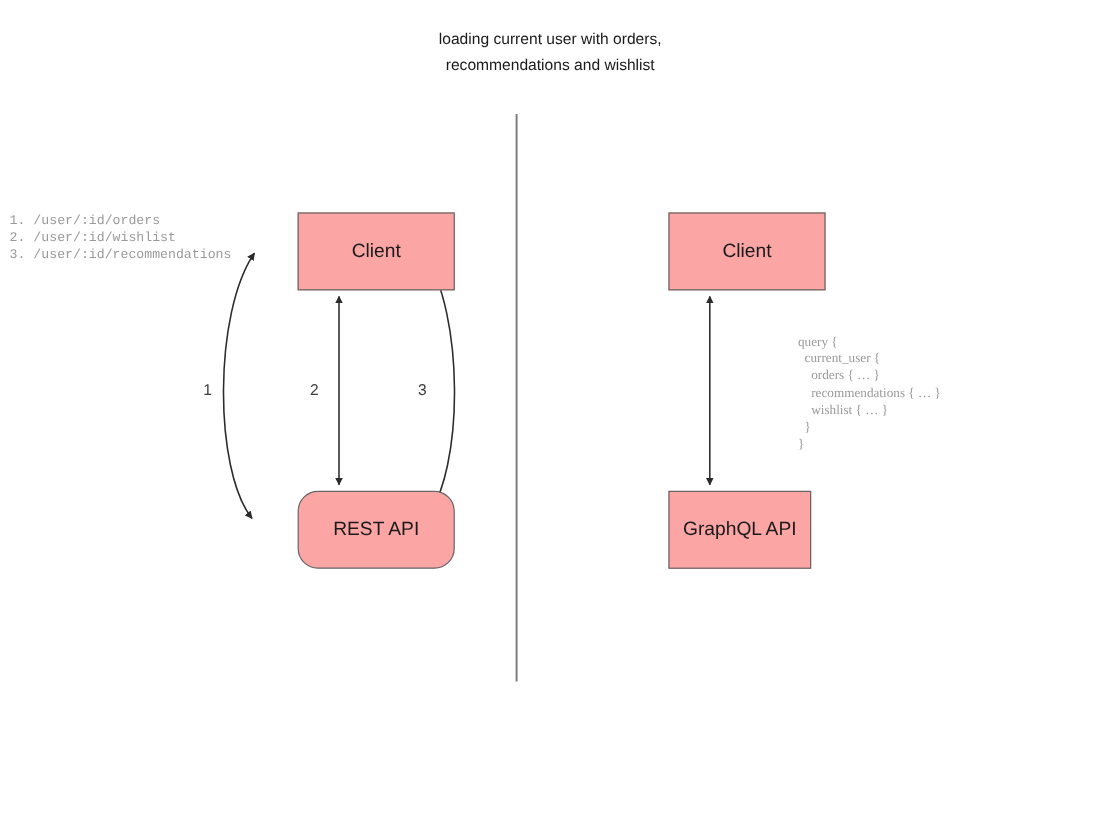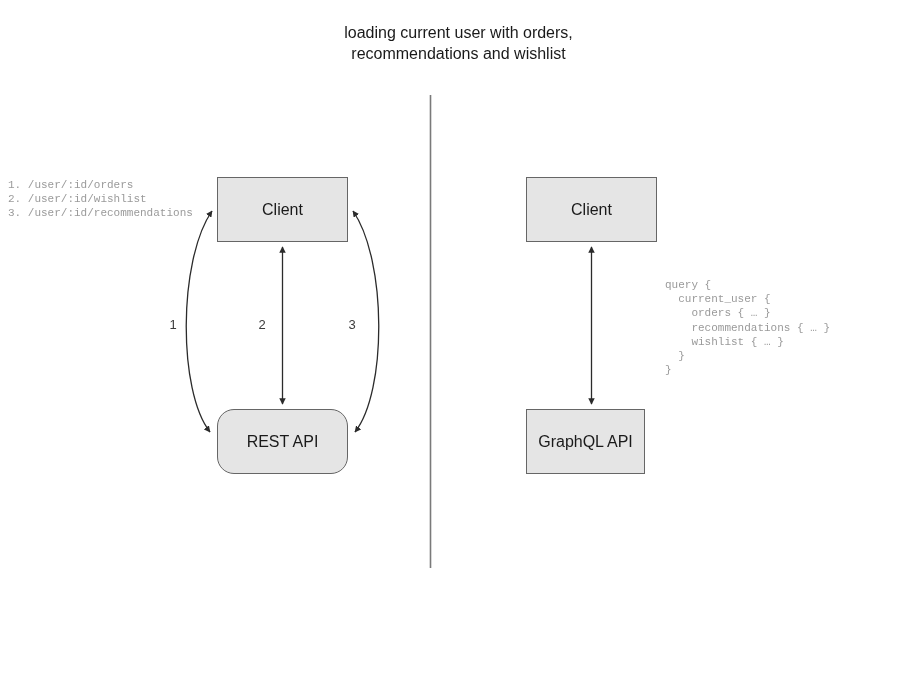--- a/index.html
+++ b/index.html
@@ -20,35 +20,36 @@
     left: 0; top: 0;
     width: 917px;
     height: 689px;
   }
   .title {
     position: absolute;
     left: 0;
     top: 22px;
     width: 917px;
     text-align: center;
-    font-size: 16px;
+    font-size: 13px;
     line-height: 21px;
     color: #1a1a1a;
     white-space: pre-line;
   }
   .node {
     position: absolute;
     box-sizing: border-box;
-    background: #e5e5e5;
+    background: #fca5a5;
     border: 1px solid #666666;
     display: flex;
     align-items: center;
     justify-content: center;
     font-size: 16px;
     color: #1a1a1a;
+    margin-left: 31px;
   }
   #node-client-rest  { left: 217px; top: 177px; width: 131px; height: 65px; }
   #node-rest-api     { left: 217px; top: 409px; width: 131px; height: 65px; border-radius: 17px; }
   #node-client-gql   { left: 526px; top: 177px; width: 131px; height: 65px; }
   #node-graphql-api  { left: 526px; top: 409px; width: 119px; height: 65px; }
 
   .edge-label {
     position: absolute;
     font-size: 13px;
     color: #3c3c3c;
@@ -61,21 +62,21 @@
 
   .code {
     position: absolute;
     font-family: "Liberation Mono", monospace;
     font-size: 11px;
     line-height: 14.2px;
     color: #9a9a9a;
     white-space: pre;
   }
   #rest-endpoint-list { left: 8px; top: 178px; font-family: Liberation Mono, monospace; }
-  #graphql-query { left: 665px; top: 278px; }
+  #graphql-query { left: 665px; top: 278px; font-family: Liberation Serif, serif; }
 </style>
 </head>
 <body>
 
 <svg id="canvas" viewBox="0 0 917 689" xmlns="http://www.w3.org/2000/svg">
   <defs>
     <marker id="arrow-end" viewBox="0 0 10 10" refX="9" refY="5" markerWidth="5" markerHeight="5" orient="auto-start-reverse">
       <path d="M 0 0 L 10 5 L 0 10 z" fill="#2b2b2b"></path>
     </marker>
     <marker id="arrow-start" viewBox="0 0 10 10" refX="9" refY="5" markerWidth="5" markerHeight="5" orient="auto-start-reverse">

